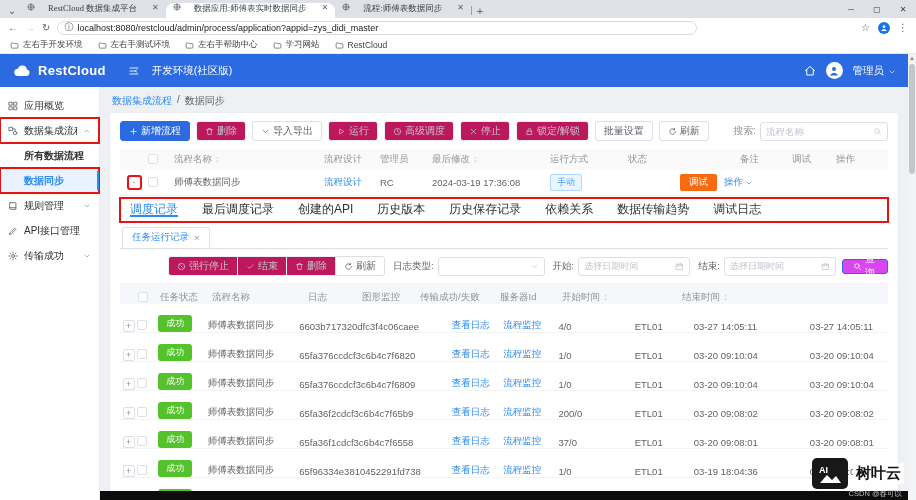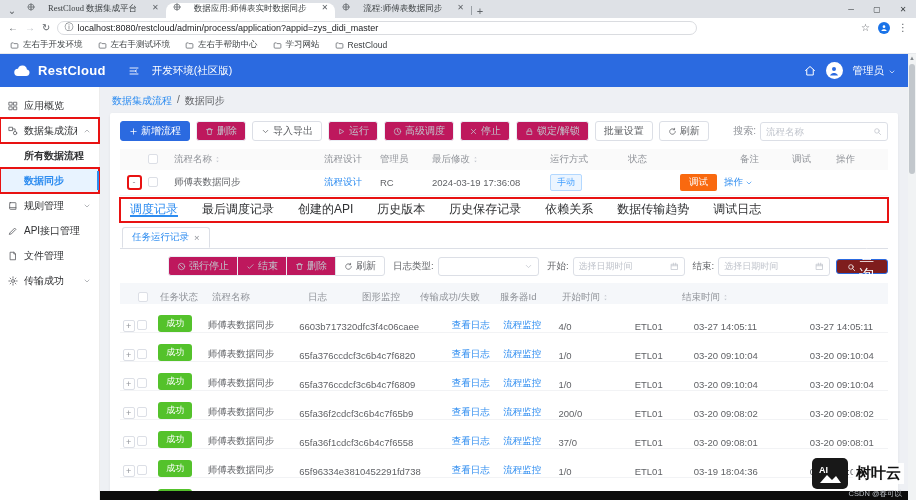--- a/index.html
+++ b/index.html
@@ -85,21 +85,21 @@
 
   .task-toolbar { display:flex; align-items:center; gap:0; margin-top:7px; }
   .task-toolbar .btn { border-radius:0; margin-right:-1px; }
   .task-toolbar .btn:first-child { border-radius:3px 0 0 3px; }
   .task-toolbar .btn.rnd { border-radius:0 3px 3px 0; margin-right:6px; }
   .ttl { color:#606266; font-size:9.5px; margin:0 4px 0 2px; white-space:nowrap; }
   .sel { width:138px; height:19px; border:1px solid #dcdfe6; border-radius:3px; display:flex; align-items:center; justify-content:flex-end; padding:0 5px; color:#c0c4cc; background:#fff; margin-right:6px; }
   .dt { width:112px; height:19px; border:1px solid #dcdfe6; border-radius:3px; display:flex; align-items:center; gap:4px; padding:0 5px; background:#fff; margin-right:6px; }
   .dt input { border:none; outline:none; flex:1; min-width:0; font-size:9px; color:#303133; }
   .dt input::placeholder { color:#c0c4cc; }
-  .qbtn { display:inline-flex; align-items:center; gap:3px; height:15px; padding:0 10px; background:#7f1d1d; border:1px solid #2b6ae0; color:#fff; border-radius:3px; font-size:15px; }
+  .qbtn { display:inline-flex; align-items:center; gap:3px; height:15px; padding:0 10px; background:#d946ef; border:1px solid #2b6ae0; color:#fff; border-radius:3px; font-size:10px; }
 
   .itbl-head, .itbl-row { display:flex; align-items:flex-end; }
   .itbl-head { margin-top:7px; height:21px; background:#f5f7fa; color:#909399; font-size:9.5px; }
   .itbl-row { height:29px; border-bottom:1px solid #f2f3f5; font-size:9.5px; color:#606266; }
   .i0{width:18px;display:flex;justify-content:center;} .i1{width:22px;} .i2{width:52px;} .i3{width:96px;} .i4{width:160px;} .i5{width:54px;font-family:Liberation Mono, monospace;} .i6{width:58px;} .i7{width:80px;} .i8{width:62px;} .i9{width:84px;} .i10{width:82px;margin-left:36px;}
   .okbadge { display:inline-block; padding:2px 8px; background:#54c22b; color:#fff; border-radius:3px; font-size:9px; }
   .plusbox { width:12px; height:12px; border:1px solid #dcdfe6; border-radius:2px; display:flex; align-items:center; justify-content:center; color:#909399; font-size:9px; line-height:1; background:#fff; }
   .idtxt { white-space:nowrap; overflow:hidden; }
 
   
@@ -271,26 +271,20 @@
         <span class="lbl">规则管理</span>
         <span class="caret"><svg class="ic" width="8" height="8" viewBox="0 0 24 24" fill="none" stroke="currentColor" stroke-width="2" stroke-linecap="round" stroke-linejoin="round">
             <path d="M6 9l6 6 6-6"></path>
           </svg></span>
       </div>
       <div class="s-item">
         <span class="sic"><svg class="ic" width="10" height="10" viewBox="0 0 24 24" fill="none" stroke="currentColor" stroke-width="2" stroke-linecap="round" stroke-linejoin="round">
             <path d="M4 20l4-1L19 8l-3-3L5 16z"></path>
           </svg></span>
         <span class="lbl">API接口管理</span>
-      </div>
-      <div class="s-item">
-        <span class="sic"><svg class="ic" width="10" height="10" viewBox="0 0 24 24" fill="none" stroke="currentColor" stroke-width="2" stroke-linecap="round" stroke-linejoin="round">
-            <path d="M6 3h8l4 4v14H6zM14 3v4h4"></path>
-          </svg></span>
-        <span class="lbl">文件管理</span>
       </div>
       <div class="s-item">
         <span class="sic"><svg class="ic" width="10" height="10" viewBox="0 0 24 24" fill="none" stroke="currentColor" stroke-width="2" stroke-linecap="round" stroke-linejoin="round">
             <circle cx="12" cy="12" r="3.5"></circle>
             <path d="M12 2v3M12 19v3M2 12h3M19 12h3M5 5l2 2M17 17l2 2M19 5l-2 2M7 17l-2 2"></path>
           </svg></span>
         <span class="lbl">传输成功</span>
         <span class="caret"><svg class="ic" width="8" height="8" viewBox="0 0 24 24" fill="none" stroke="currentColor" stroke-width="2" stroke-linecap="round" stroke-linejoin="round">
             <path d="M6 9l6 6 6-6"></path>
           </svg></span>

